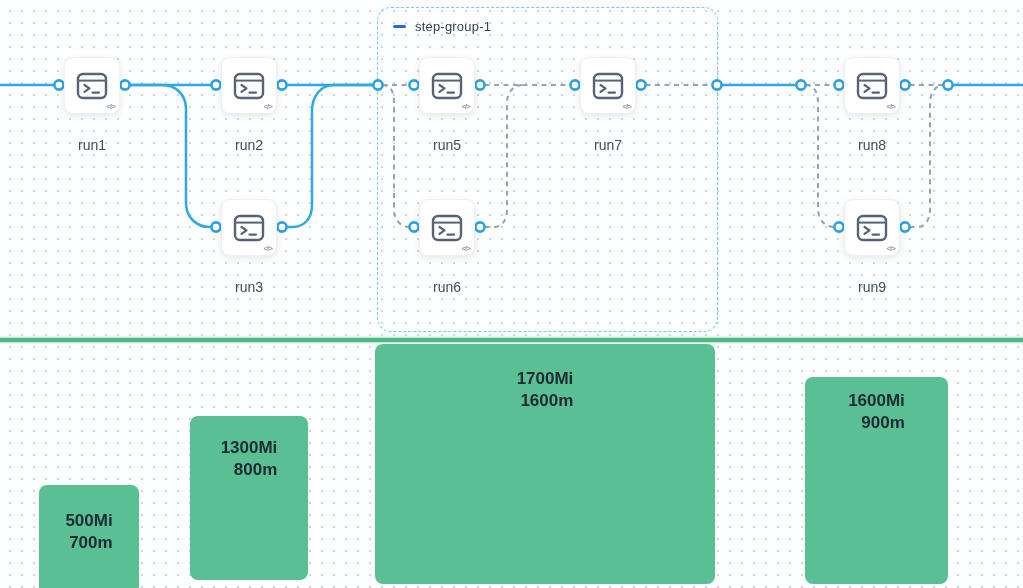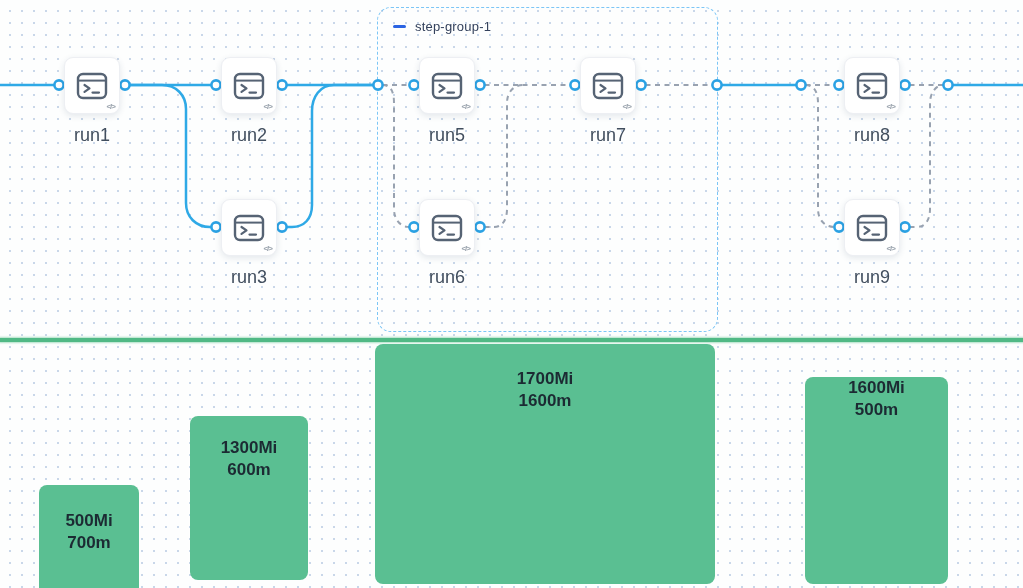--- a/index.html
+++ b/index.html
@@ -23,32 +23,32 @@
   .collapse-btn{display:inline-block;width:13px;height:3.6px;border-radius:2px;background:#2b64e3;cursor:pointer;}
   .group-title span.gt{font-size:13px;color:#33415c;letter-spacing:.2px;}
   
   .node{position:absolute;width:56px;text-align:center;}
   .card{
     position:relative;width:56px;height:57px;background:#fff;border:1px solid #edeff3;
     border-radius:9px;box-shadow:0 2px 6px rgba(45,65,95,.12);box-sizing:border-box;
     display:flex;align-items:center;justify-content:center;cursor:pointer;
   }
   .badge{position:absolute;right:4px;bottom:2px;font-size:8px;font-weight:bold;color:#9aa3ad;letter-spacing:-1px;}
-  .node-label{margin-top:11px;font-size:18px;color:#414e5e;}
+  .node-label{margin-top:23px;font-size:14px;color:#414e5e;}
   
   .baseline{position:absolute;left:0;top:338px;width:1023px;height:4px;background:#50b985;box-shadow:0 0 2px 1px rgba(110,200,155,.55);}
   .bar{
     position:absolute;background:#5abf92;border-radius:8px;text-align:center;
     color:#1c2a33;font-weight:bold;font-size:17px;line-height:1.32;box-sizing:border-box;
   }
-  .bar .lines{display:inline-block;text-align:center;}
+  .bar .lines{display:inline-block;text-align:right;}
   .b1{left:39px;top:485px;width:100px;height:121px;padding-top:25px;}
   .b2{left:190px;top:416px;width:118px;height:164px;padding-top:21px;}
   .b3{left:375px;top:344px;width:340px;height:240px;padding-top:24px;}
-  .b4{left:805px;top:377px;width:143px;height:207px;}
+  .b4{left:805px;top:377px;width:143px;height:207px;padding-top:13px;}
 </style>
 </head>
 <body>
 
 <div id="canvas">
 
   <div class="group" style="left:377px;top:7px;width:341px;height:325px;">
     <div class="group-title">
       <span class="collapse-btn"></span>
       <span class="gt">step-group-1</span>
@@ -205,29 +205,29 @@
 
   <div class="bar b1">
     <span class="lines">
       <span>500Mi</span><br>
       <span>700m</span>
     </span>
   </div>
   <div class="bar b2">
     <span class="lines">
       <span>1300Mi</span><br>
-      <span>600m</span>
+      <span>800m</span>
     </span>
   </div>
   <div class="bar b3">
     <span class="lines">
       <span>1700Mi</span><br>
       <span>1600m</span>
     </span>
   </div>
   <div class="bar b4">
     <span class="lines">
       <span>1600Mi</span><br>
-      <span>500m</span>
+      <span>900m</span>
     </span>
   </div>
 
 </div>
 
 </body></html>

